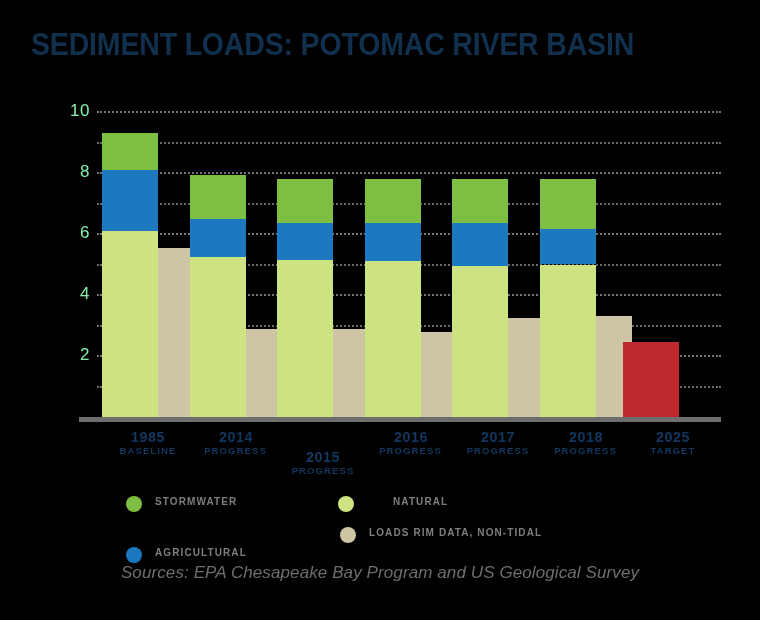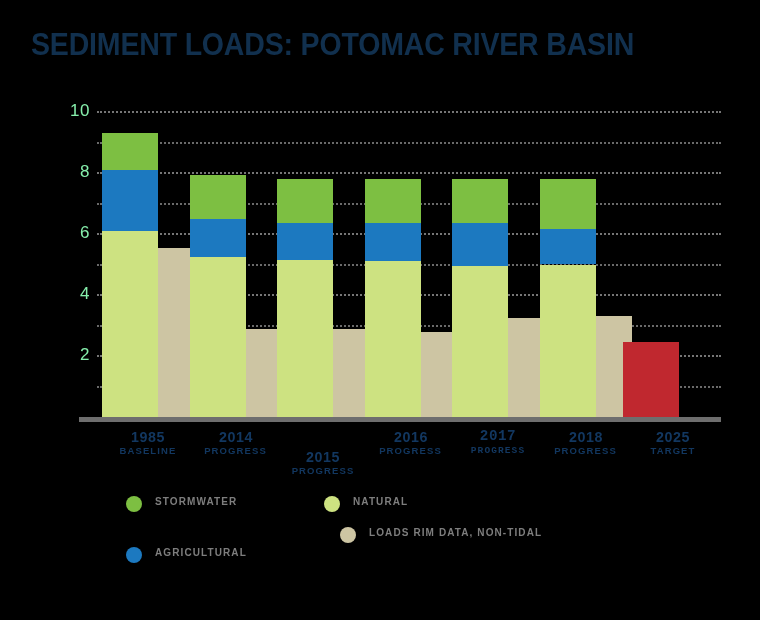--- a/index.html
+++ b/index.html
@@ -161,21 +161,21 @@
         <span class="sub">PROGRESS</span>
       </div>
       <div class="xlabel" style="left: 261px; top: 448px; width: 124px;">
         <span class="year">2015</span>
         <span class="sub">PROGRESS</span>
       </div>
       <div class="xlabel" style="left: 348.5px; top: 428px; width: 124px;">
         <span class="year">2016</span>
         <span class="sub">PROGRESS</span>
       </div>
-      <div class="xlabel" style="left: 436px; top: 428px; width: 124px; font-family: Liberation Mono, monospace;">
+      <div class="xlabel" style="left: 436px; top: 428px; width: 124px;">
         <span class="year">2017</span>
         <span class="sub">PROGRESS</span>
       </div>
       <div class="xlabel" style="left: 523.5px; top: 428px; width: 124px;">
         <span class="year">2018</span>
         <span class="sub">PROGRESS</span>
       </div>
       <div class="xlabel" style="left: 611px; top: 428px; width: 124px;">
         <span class="year">2025</span>
         <span class="sub">TARGET</span>
@@ -184,24 +184,25 @@
 
   <div class="legend" id="legend">
       <div class="legend-item" style="left: 0px; top: 0px;">
         <span class="swatch" style="background: rgb(125, 191, 66);"></span>
         <span class="legend-label">STORMWATER</span>
       </div>
       <div class="legend-item" style="left: 0px; top: 35px; margin-top: 16px;">
         <span class="swatch" style="background: rgb(28, 121, 192);"></span>
         <span class="legend-label">AGRICULTURAL</span>
       </div>
-      <div class="legend-item" style="left: 198px; top: 0px;">
+      <div class="legend-item" style="left: 212px; top: 0px; gap: 26px;">
         <span class="swatch" style="background: rgb(205, 226, 129);"></span>
         <span class="legend-label">NATURAL</span>
       </div>
       <div class="legend-item" style="left: 214px; top: 31px;">
         <span class="swatch" style="background: rgb(205, 197, 163);"></span>
         <span class="legend-label">LOADS RIM DATA, NON-TIDAL</span>
       </div>
     </div>
 
+  <div class="footer">Sources: EPA Chesapeake Bay Program and US Geological Survey</div>
 
 </div>
 
 </body></html>

